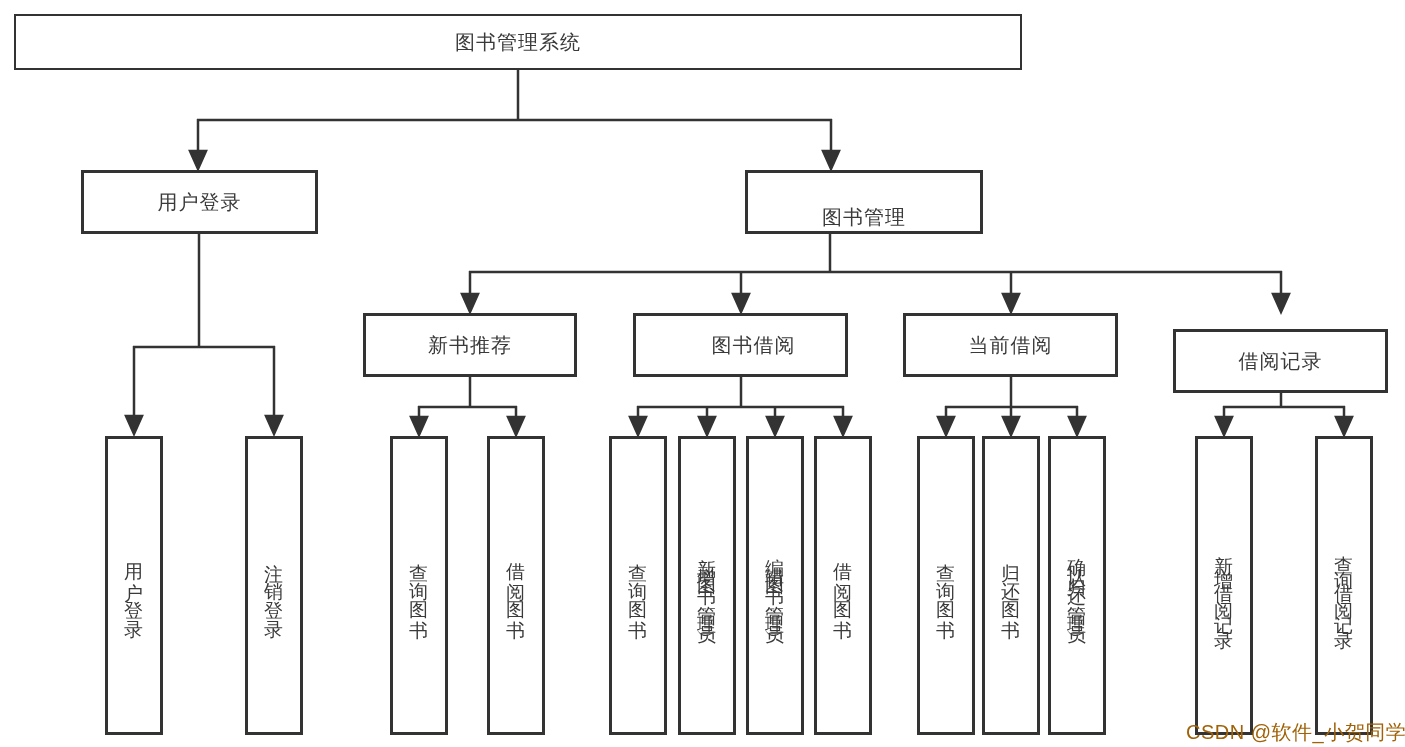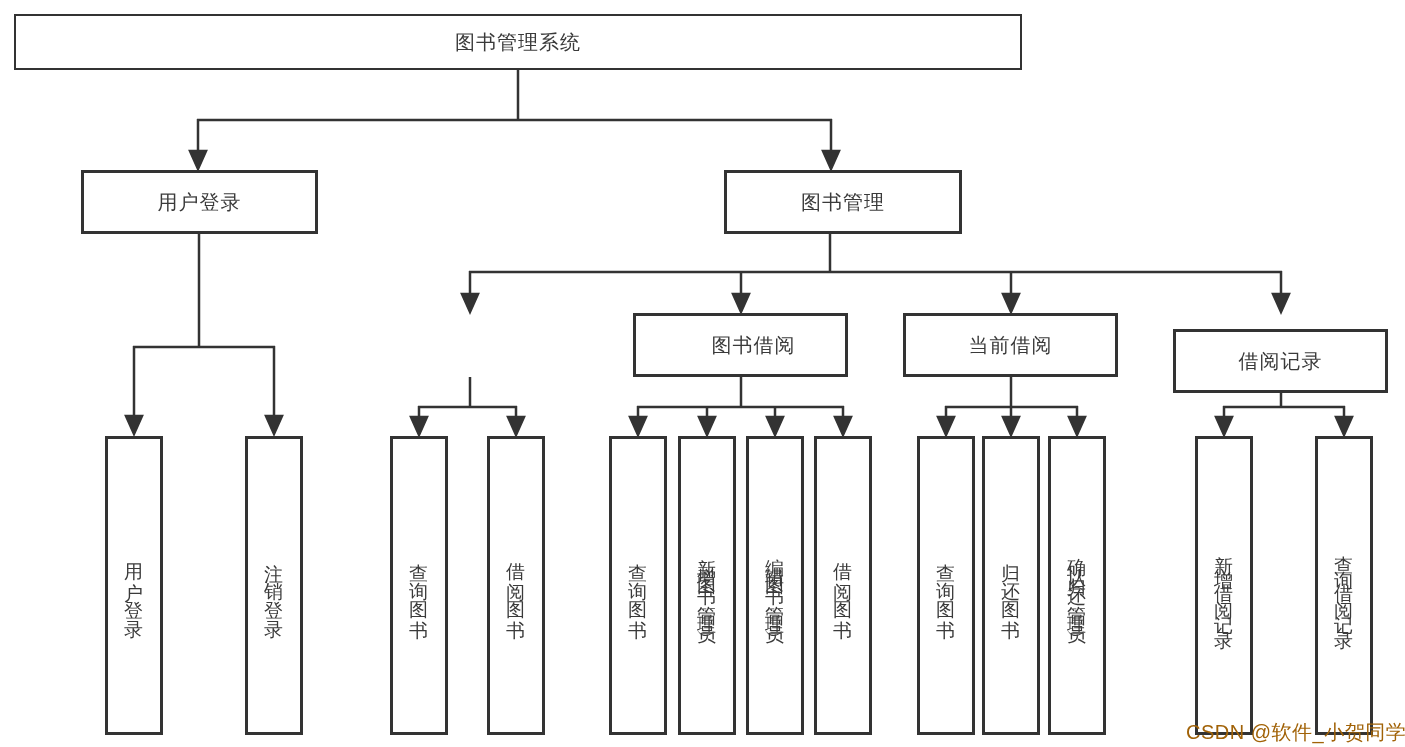--- a/index.html
+++ b/index.html
@@ -145,24 +145,27 @@
     </g>
   </svg>
 
   <div class="node root" style="left:14px; top:14px; width:1008px; height:56px;">
     <span>图书管理系统</span>
   </div>
 
   <div class="node" style="left:81px; top:170px; width:237px; height:64px;">
     <span>用户登录</span>
   </div>
-  <div class="node" style="left:724px; top:170px; width:238px; height:64px;">
+  <div class="node" style="left:745px; top:170px; width:238px; height:64px;align-items:flex-end;">
     <span>图书管理</span>
   </div>
 
+  <div class="node" style="left:363px; top:313px; width:214px; height:64px;">
+    <span>新书推荐</span>
+  </div>
   <div class="node" style="left:633px; top:313px; width:215px; height:64px;padding-left:26px;">
     <span>图书借阅</span>
   </div>
   <div class="node" style="left:903px; top:313px; width:215px; height:64px;">
     <span>当前借阅</span>
   </div>
   <div class="node" style="left:1173px; top:329px; width:215px; height:64px;">
     <span>借阅记录</span>
   </div>
 

